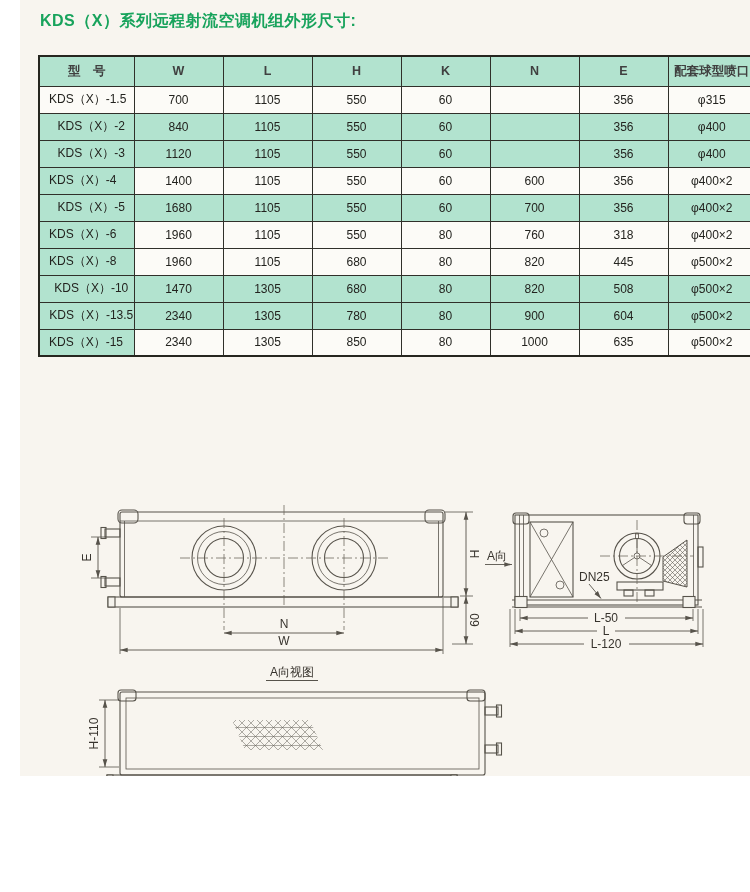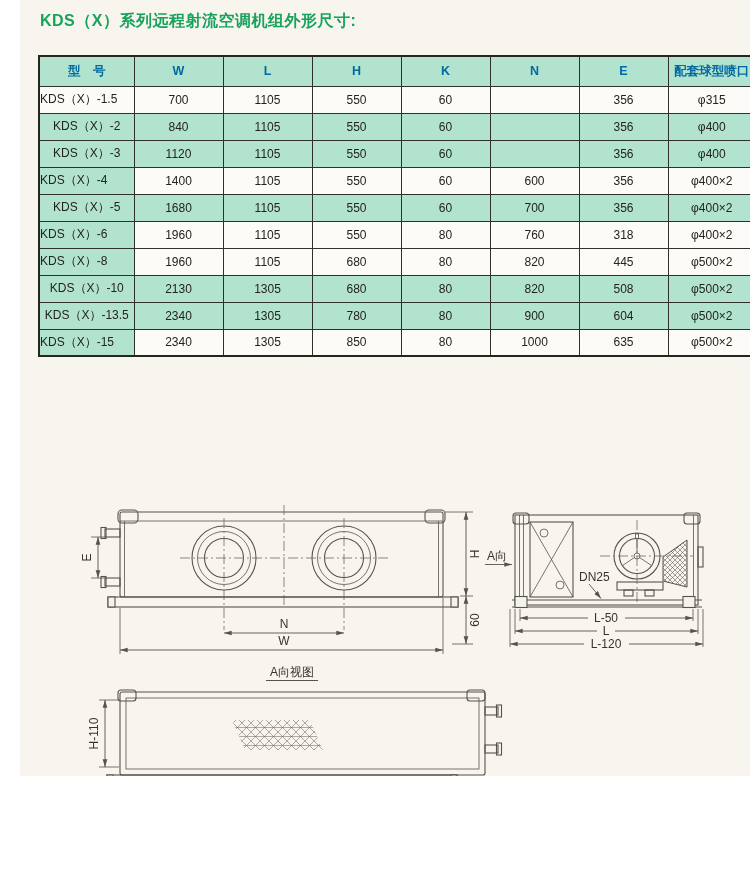--- a/index.html
+++ b/index.html
@@ -17,27 +17,27 @@
     color:var(--title-green,#18a35c);
   }
   table.spec {
     position:absolute; left:18px; top:55px; width:717px;
     border-collapse:collapse; table-layout:fixed;
     border:2px solid #26261f; background:#fcfbf7;
   }
   .spec th {
     background:var(--table-green,#b2e3cf);
     font-weight:bold; font-size:12.5px; height:30px;
-    border:1px solid #30302a; color:#0369a1; text-align:center;
+    border:1px solid #30302a; color:#404040; text-align:center;
   }
   .spec td {
     font-size:12px; height:27px; border:1px solid #30302a;
     text-align:center; color:#23231f; background:#fcfbf7;
   }
-  .spec td.model { text-align:left; }
+  .spec td.model { text-align:left; padding-left:9px; }
   .spec tr.green td { background:var(--table-green,#b2e3cf);text-align:center; }
   .spec td.green-cell { background:var(--table-green,#b2e3cf); }
   svg.drawing { position:absolute; overflow:visible; }
   svg .ln  { stroke:#57534b; fill:none; stroke-width:1.1; }
   svg .thin{ stroke:#57534b; fill:none; stroke-width:0.8; }
   svg .cl  { stroke:#6e6a61; fill:none; stroke-width:0.8; stroke-dasharray:10 3 2 3; }
   svg .dim { stroke:#57534b; fill:none; stroke-width:0.9; }
   svg .cap { fill:#f4f2ec; stroke:#57534b; stroke-width:1.1; }
   svg .bgp { fill:#f8f5ef; stroke:none; }
   svg text { font-family:"Liberation Sans", sans-serif; font-size:12px; fill:#37332d; }
@@ -138,21 +138,21 @@
           <td>1960</td>
           <td>1105</td>
           <td>680</td>
           <td>80</td>
           <td>820</td>
           <td>445</td>
           <td>φ500×2</td>
         </tr>
         <tr class="green">
           <td class="model green-cell">KDS（X）-10</td>
-          <td>2130</td>
+          <td>1470</td>
           <td>1305</td>
           <td>680</td>
           <td>80</td>
           <td>820</td>
           <td>508</td>
           <td>φ500×2</td>
         </tr>
         <tr class="green">
           <td class="model green-cell">KDS（X）-13.5</td>
           <td>2340</td>

